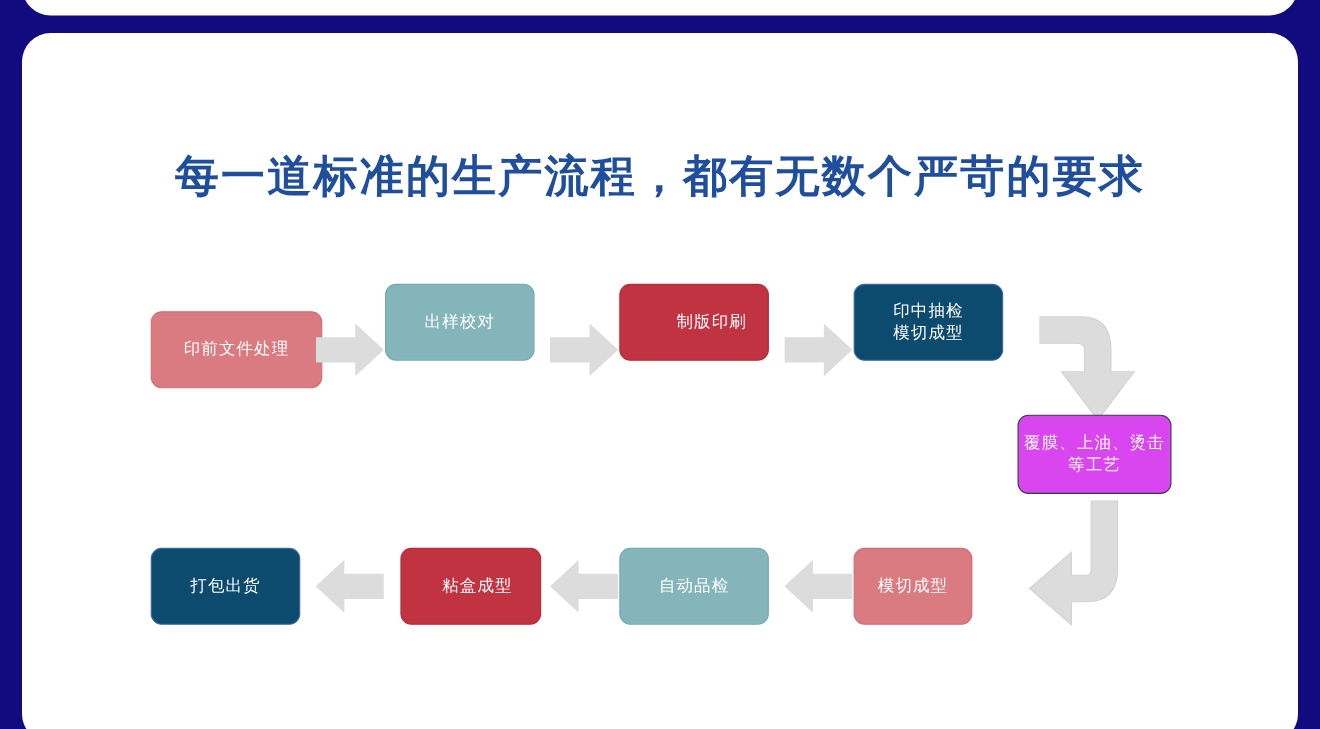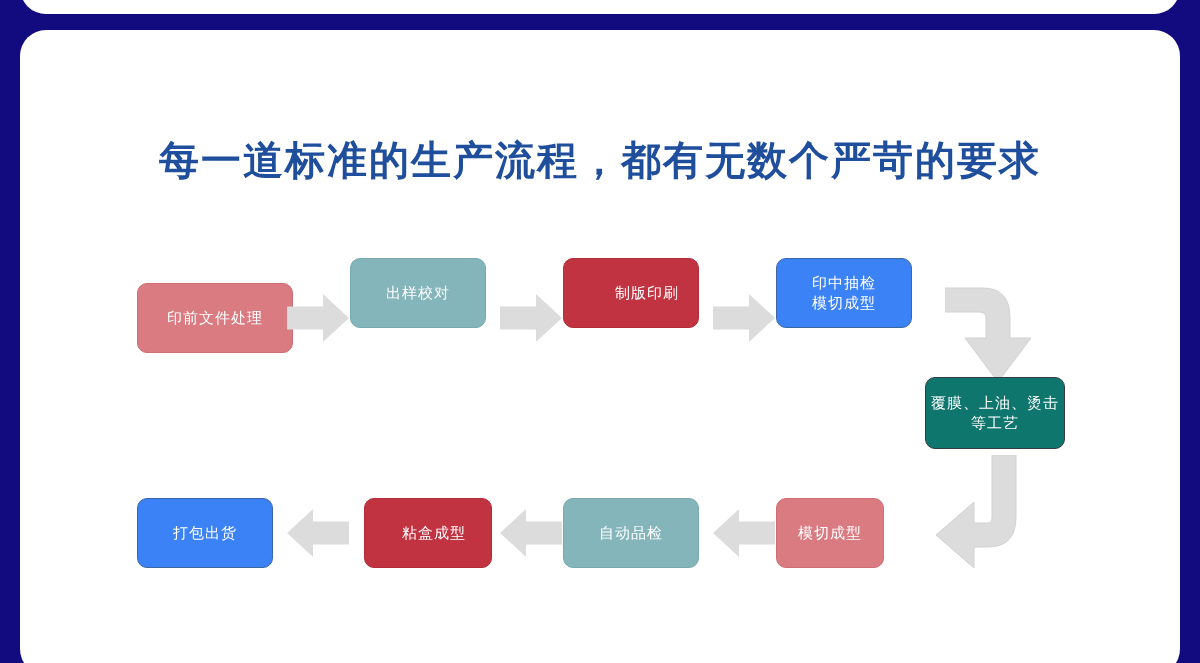--- a/index.html
+++ b/index.html
@@ -64,22 +64,22 @@
     font-size: 15px;
     line-height: 1.35;
     border-radius: 10px;
     letter-spacing: 1px;
     box-sizing: border-box;
   }
   .pbox .lbl { display: block; }
   .c-pink  { background: #D97B81; border: 1px solid #CF6D74; }
   .c-teal  { background: #83B5BB; border: 1px solid #76AAB1; }
   .c-red   { background: #C13341; border: 1px solid #B22C39; }
-  .c-blue  { background: #3b82f6; border: 1px solid #3C68A1; justify-content: center; }
-  .c-slate { background: #0f766e; border: 1px solid #343C4A; }
+  .c-blue  { background: #0c4a6e; border: 1px solid #3C68A1; justify-content: center; }
+  .c-slate { background: #d946ef; border: 1px solid #343C4A; }
 
   
   .arrow-r, .arrow-l {
     position: absolute;
     width: 62px;
     height: 48px;
     background: #DCDCDC;
   }
   .arrow-r {
     clip-path: polygon(0% 26%, 58% 26%, 58% 0%, 100% 50%, 58% 100%, 58% 74%, 0% 74%);

